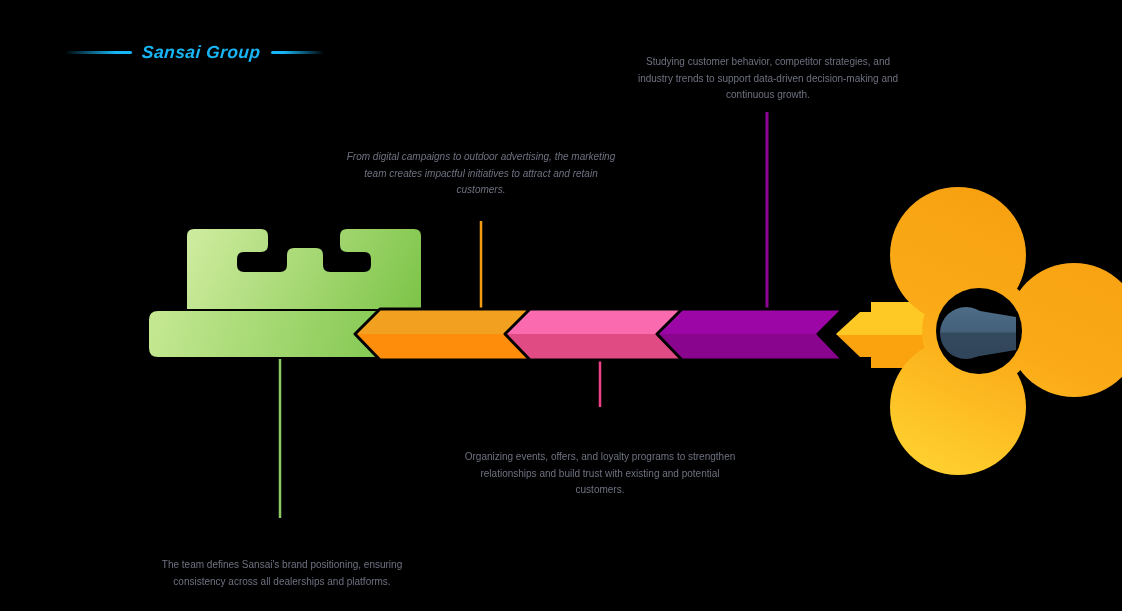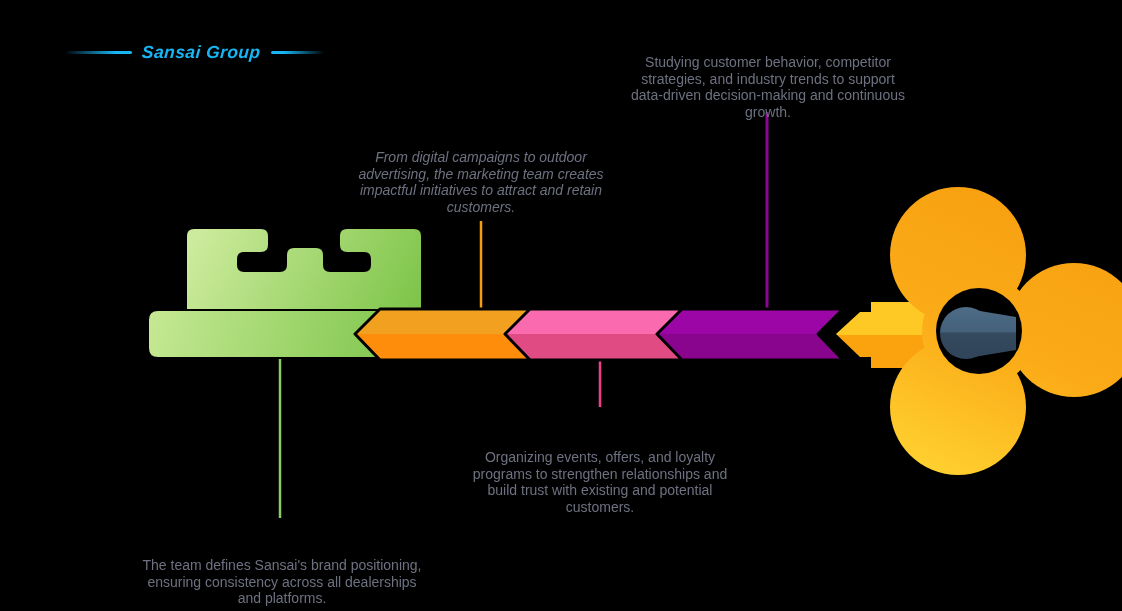--- a/index.html
+++ b/index.html
@@ -11,21 +11,21 @@
   #logo{position:absolute;left:66px;top:42px;display:flex;align-items:center;gap:10px;}
   .logo-dash{height:3px;border-radius:2px;}
   .logo-dash.left{width:66px;background:linear-gradient(to right,rgba(23,181,243,0.04),#17b5f3 75%);}
   .logo-dash.right{width:52px;background:linear-gradient(to left,rgba(23,181,243,0.04),#17b5f3 75%);}
   .logo-text{
     color:#17b5f3;font-style:italic;font-weight:bold;font-size:17.5px;
     letter-spacing:.4px;white-space:nowrap;transform:skewX(-4deg);
   }
   
   .annotation{
-    position:absolute;color:#6e7180;font-size:14px;line-height:16.5px;
+    position:absolute;color:#6e7180;font-size:10px;line-height:16.5px;
     text-align:center;
   }
   #ann-research{left:628px;top:54px;width:280px;}
   #ann-marketing{left:344px;top:149px;width:274px;font-style:italic;}
   #ann-engagement{left:460px;top:449px;width:280px;}
   #ann-branding{left:142px;top:557px;width:280px;}
   
   #key-svg{position:absolute;left:0;top:0;width:1122px;height:611px;}
 </style>
 </head>

